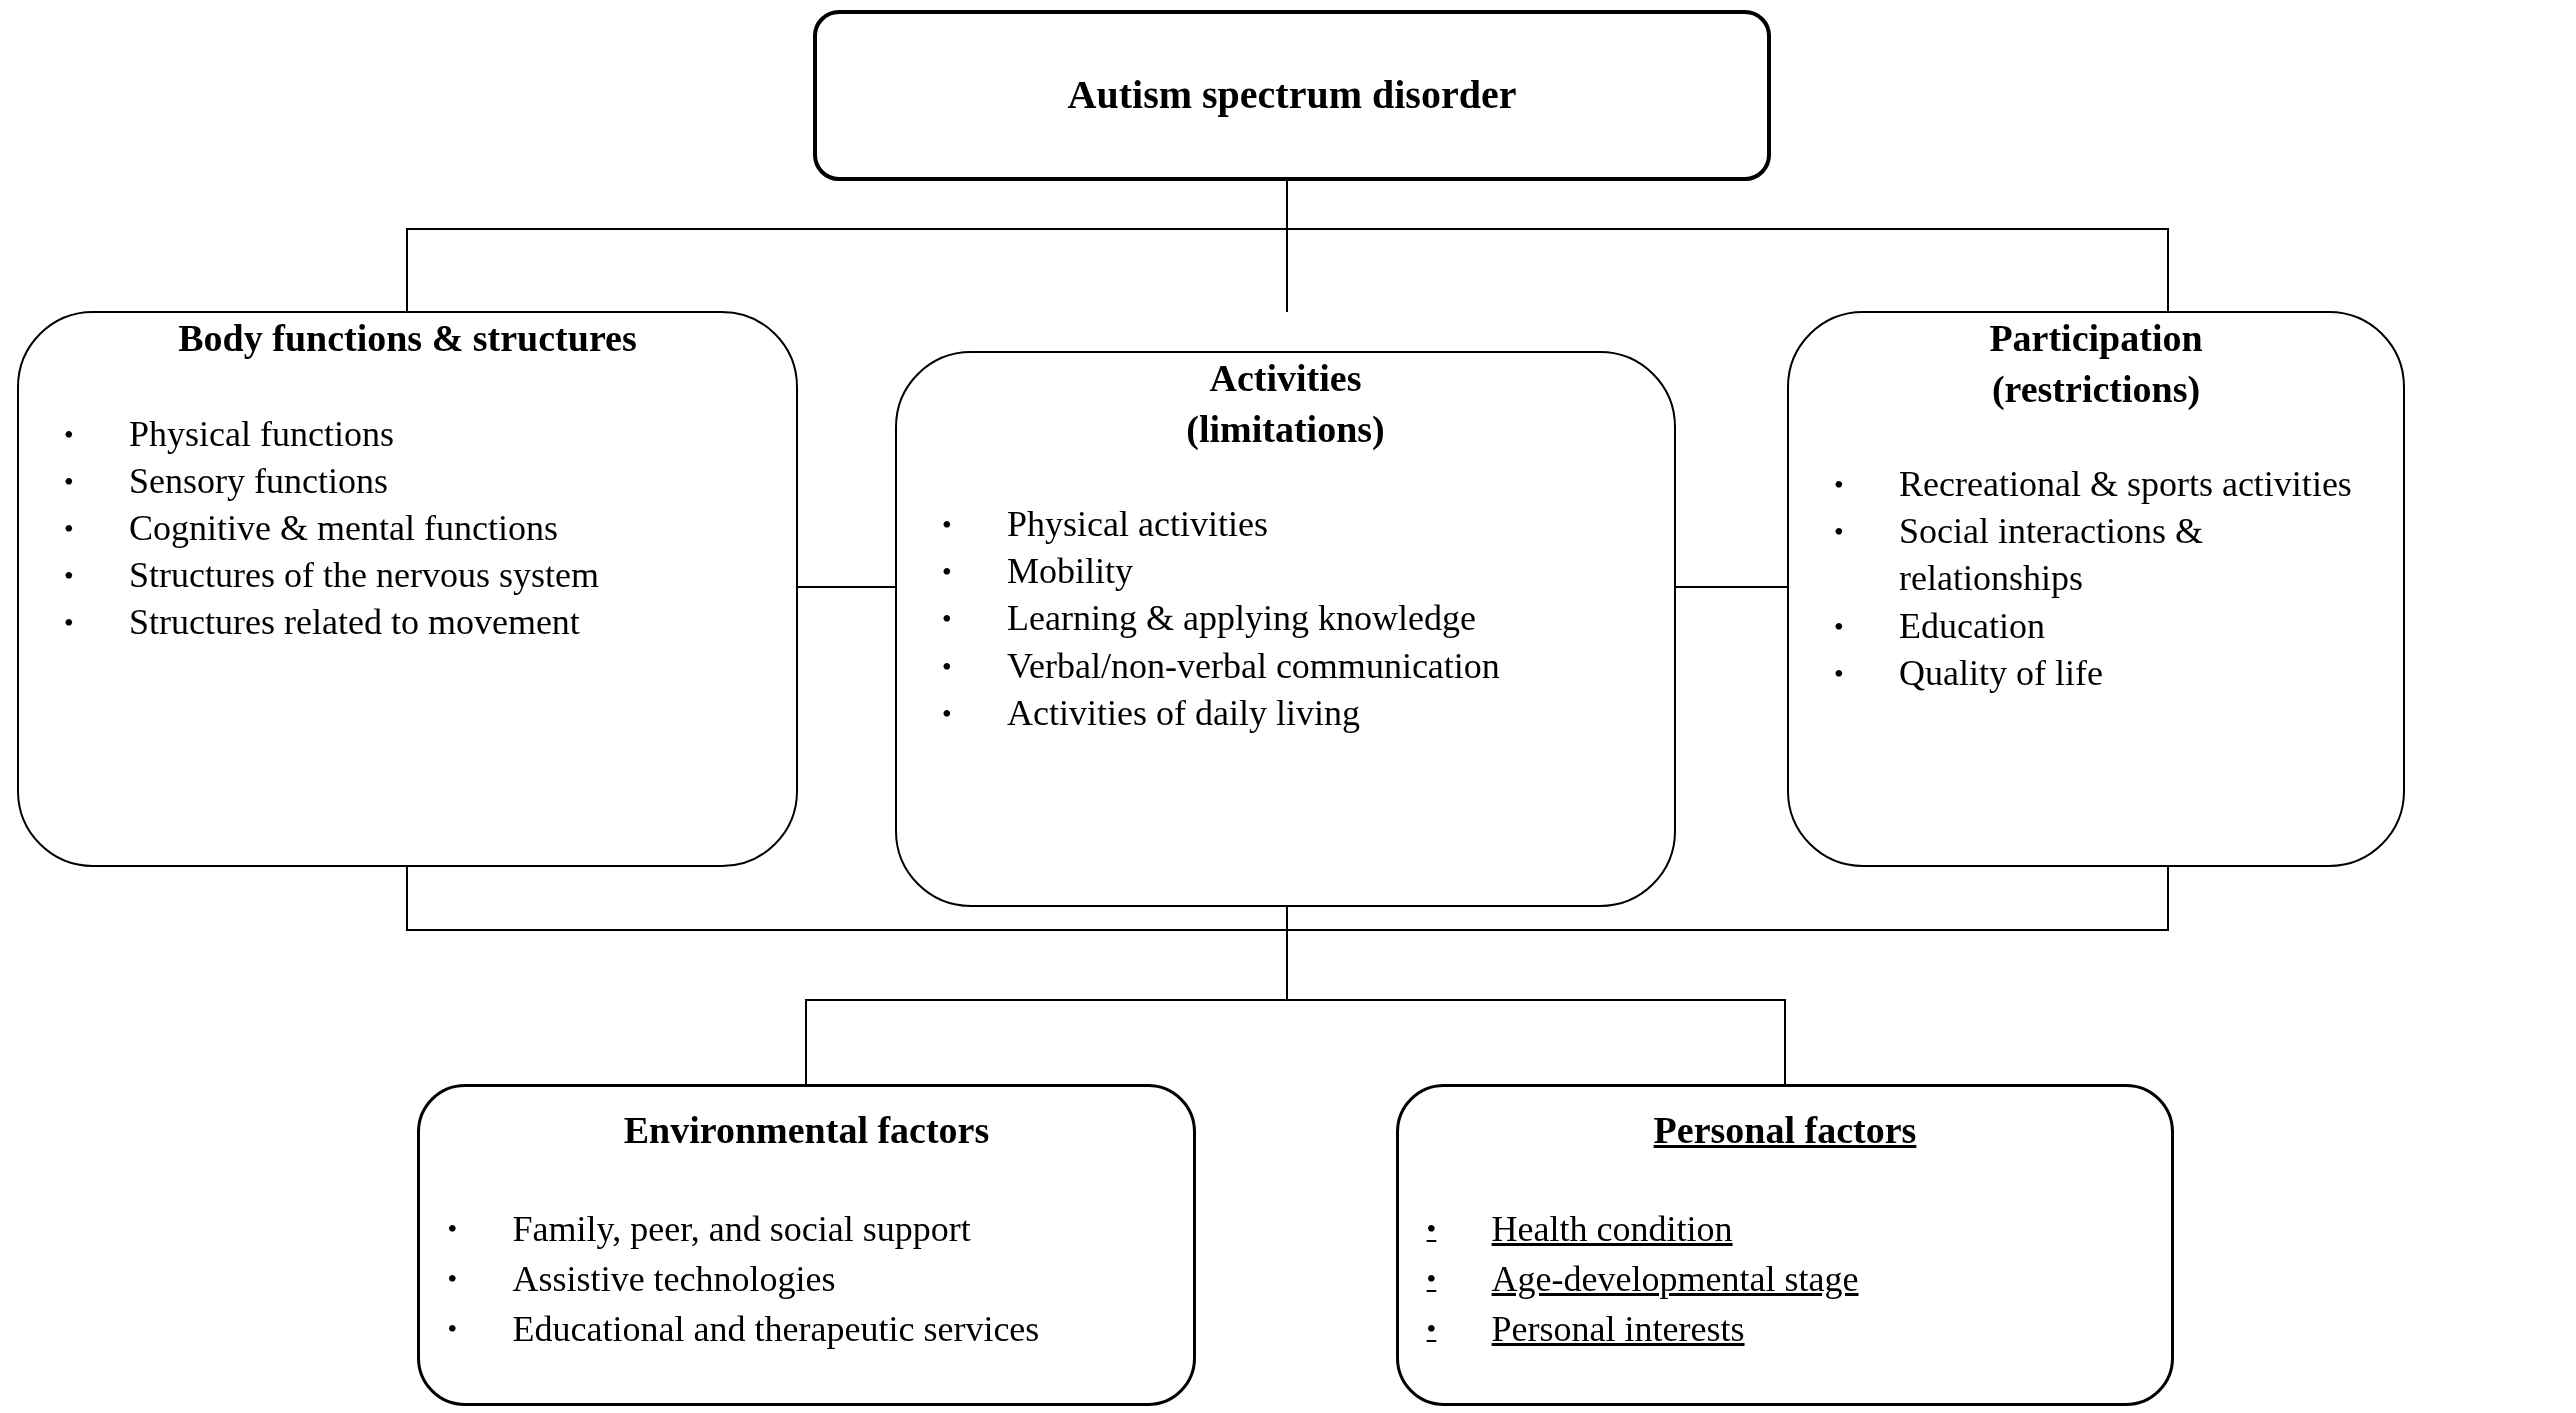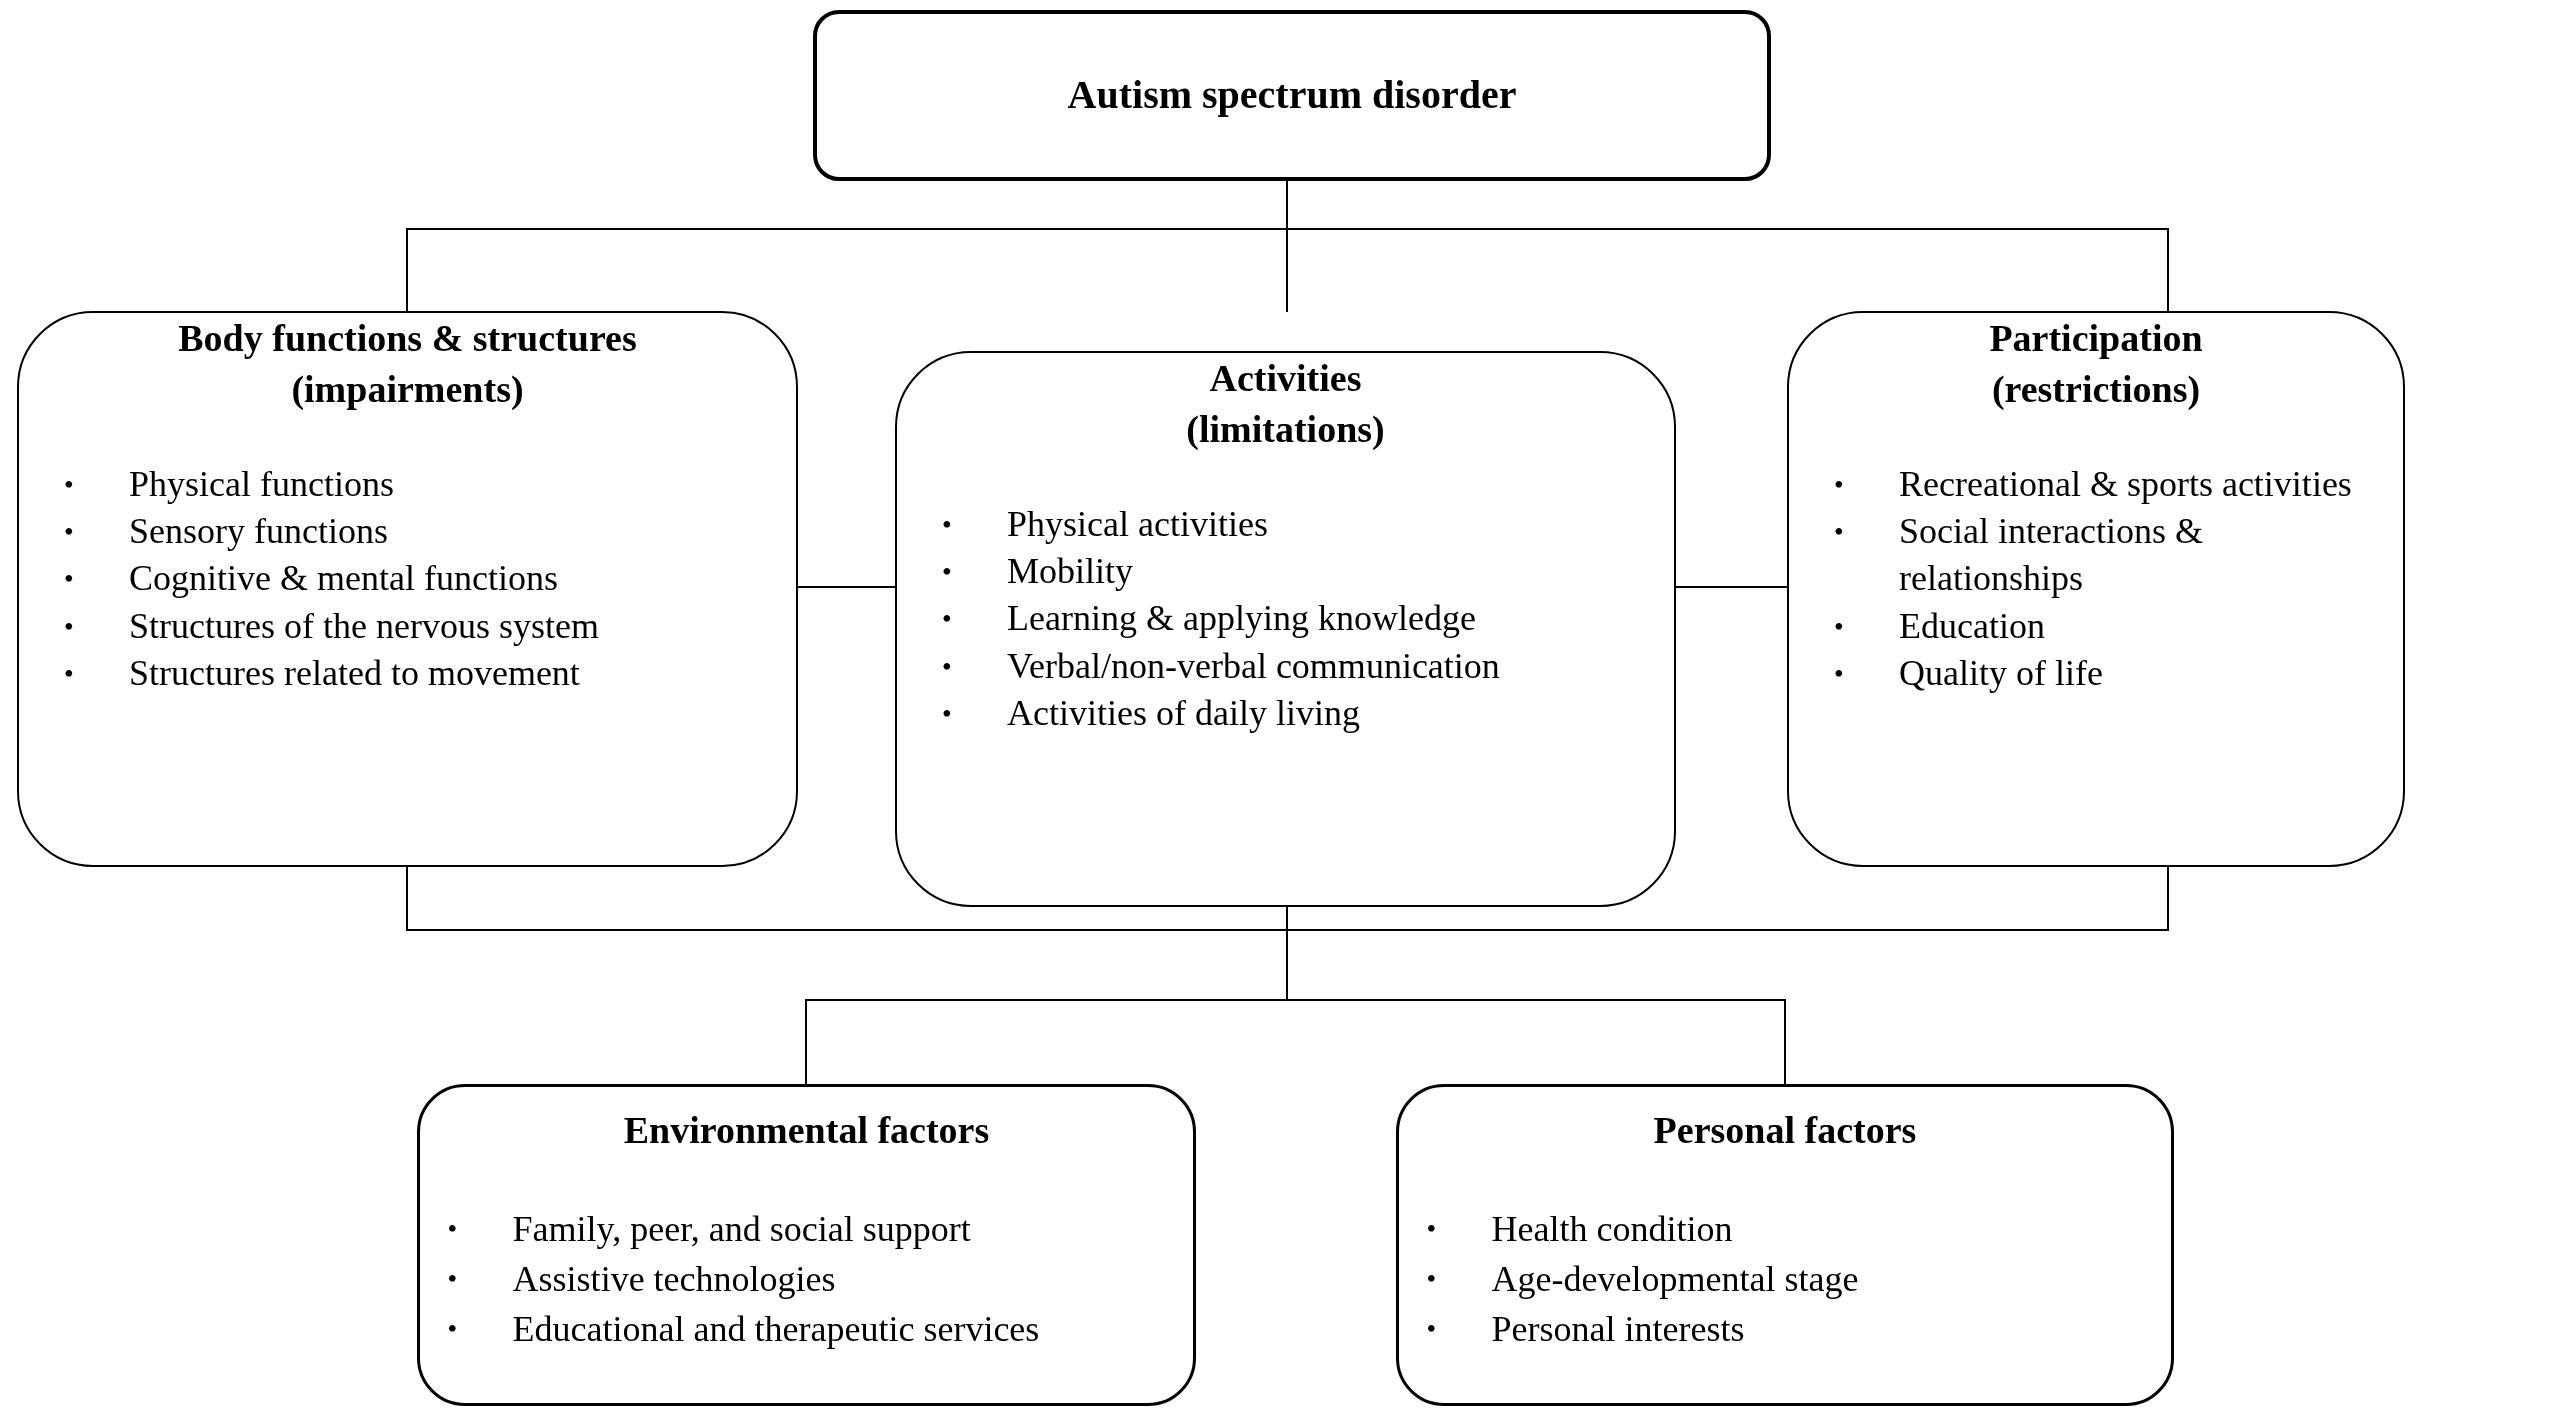--- a/index.html
+++ b/index.html
@@ -47,21 +47,21 @@
   .dot{
     flex:none;width:65px;font-size:27.6px;line-height:47px;
   }
   .li-text{flex:1;}
 
   .contextual{
     top:1084px;height:322px;border-radius:48px;border-width:3.4px;
     padding-top:18px;
   }
   #context-0{left:417px;width:779px;}
-  #context-1{left:1396px;width:778px;}
+  #context-1{left:1396px;width:778px;text-decoration:underline;}
   .contextual .items{margin-top:48px;padding-left:27.6px;}
   .contextual .items li{line-height:1.40;}
   .contextual .dot{line-height:50px;}
 
   
   .line{position:absolute;background:#000;}
   #l-root-down {left:1286px;top:179px;width:2.1px;height:51px;}
   #l-rail-top  {left:406px;top:228px;width:1762px;height:2.1px;}
   #l-drop-left {left:406px;top:228px;width:2.1px;height:84px;}
   #l-drop-mid  {left:1286px;top:228px;width:2.1px;height:84px;}
@@ -97,21 +97,20 @@
   <div class="line" id="l-rail-ctx"></div>
   <div class="line" id="l-drop-env"></div>
   <div class="line" id="l-drop-pers"></div>
 
   <div class="node root-box">
     <div class="root-title">Autism spectrum disorder</div>
   </div>
 
   <div class="node domain" id="domain-0">
     <div class="box-title">Body functions &amp; structures</div>
-    <div class="box-sub">(impairments)</div>
     <ul class="items">
       <li>
           <span class="dot">•</span>
           <span class="li-text">Physical functions</span>
         </li>
       <li>
           <span class="dot">•</span>
           <span class="li-text">Sensory functions</span>
         </li>
       <li>

